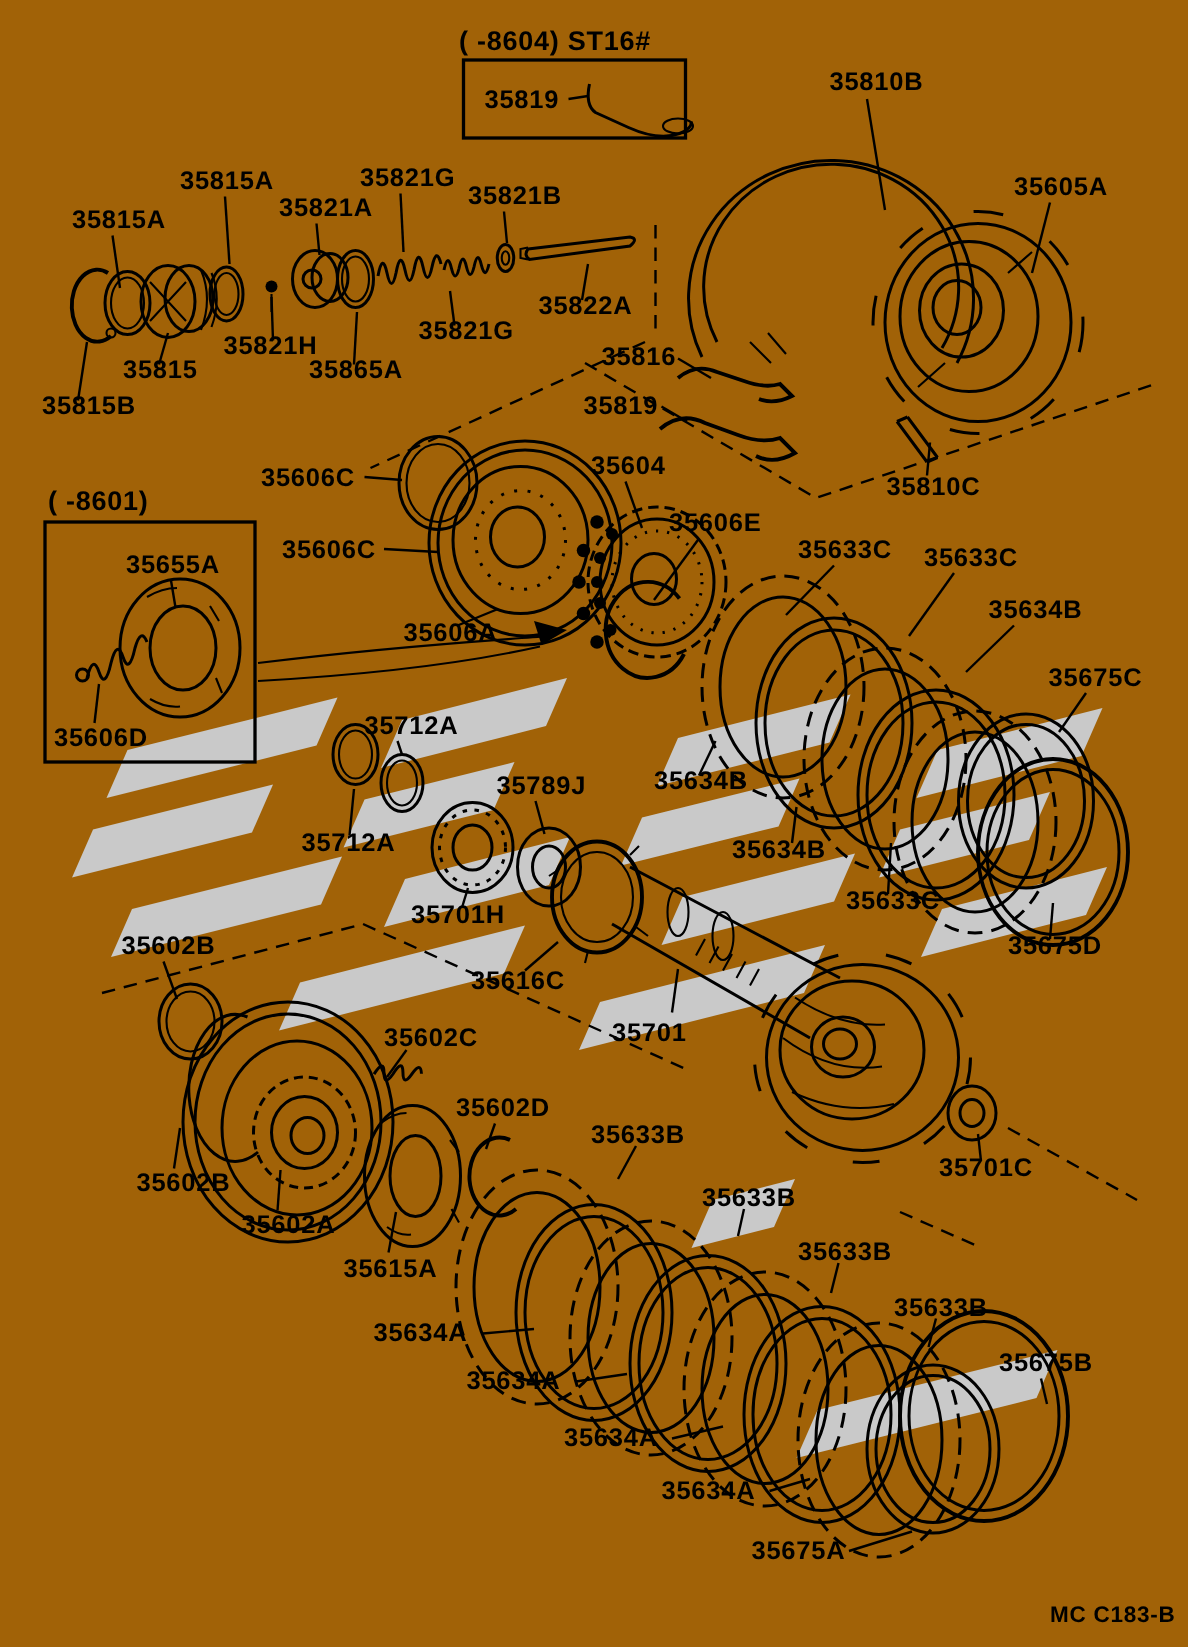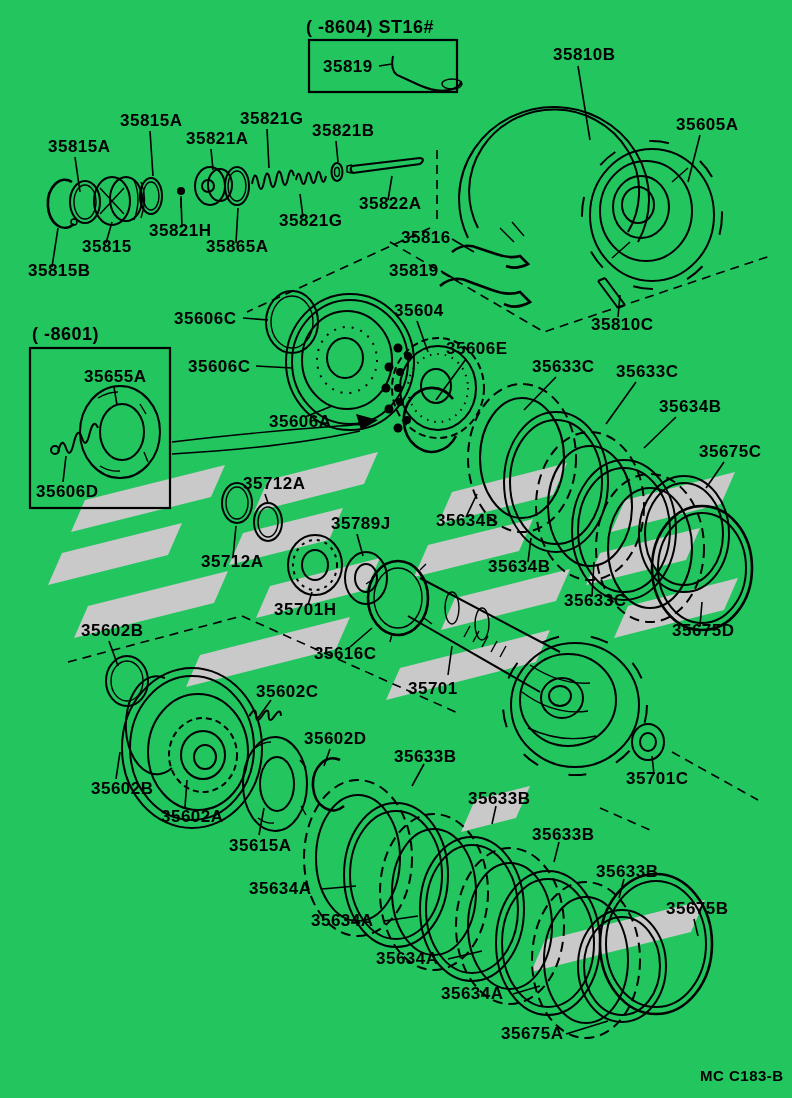--- a/index.html
+++ b/index.html
@@ -1,16 +1,16 @@
 <!DOCTYPE html>
 <html><head>
 <meta charset="utf-8">
 <style>
   html,body{margin:0;padding:0;background:#fff;}
-  .page{position:relative;width:792px;height:1098px;background:#22c55e;overflow:hidden;
+  .page{position:relative;width:792px;height:1098px;background:#a16207;overflow:hidden;
         font-family:"Liberation Sans",sans-serif;}
   svg{position:absolute;left:0;top:0;}
   .art{stroke:#000;fill:none;stroke-width:2;}
   .artThin{stroke:#000;fill:none;stroke-width:1.4;}
   .artBold{stroke:#000;fill:none;stroke-width:2.6;}
   .wm{fill:#c9c9c9;stroke:none;}
   .dash{stroke:#000;fill:none;stroke-width:1.6;stroke-dasharray:9 6;}
   .leader{stroke:#000;stroke-width:1.6;}
   .lbl{font-family:"Liberation Sans",sans-serif;font-weight:700;fill:#000;letter-spacing:.5px;}
   .boxrect{stroke:#000;fill:none;stroke-width:2.2;}

